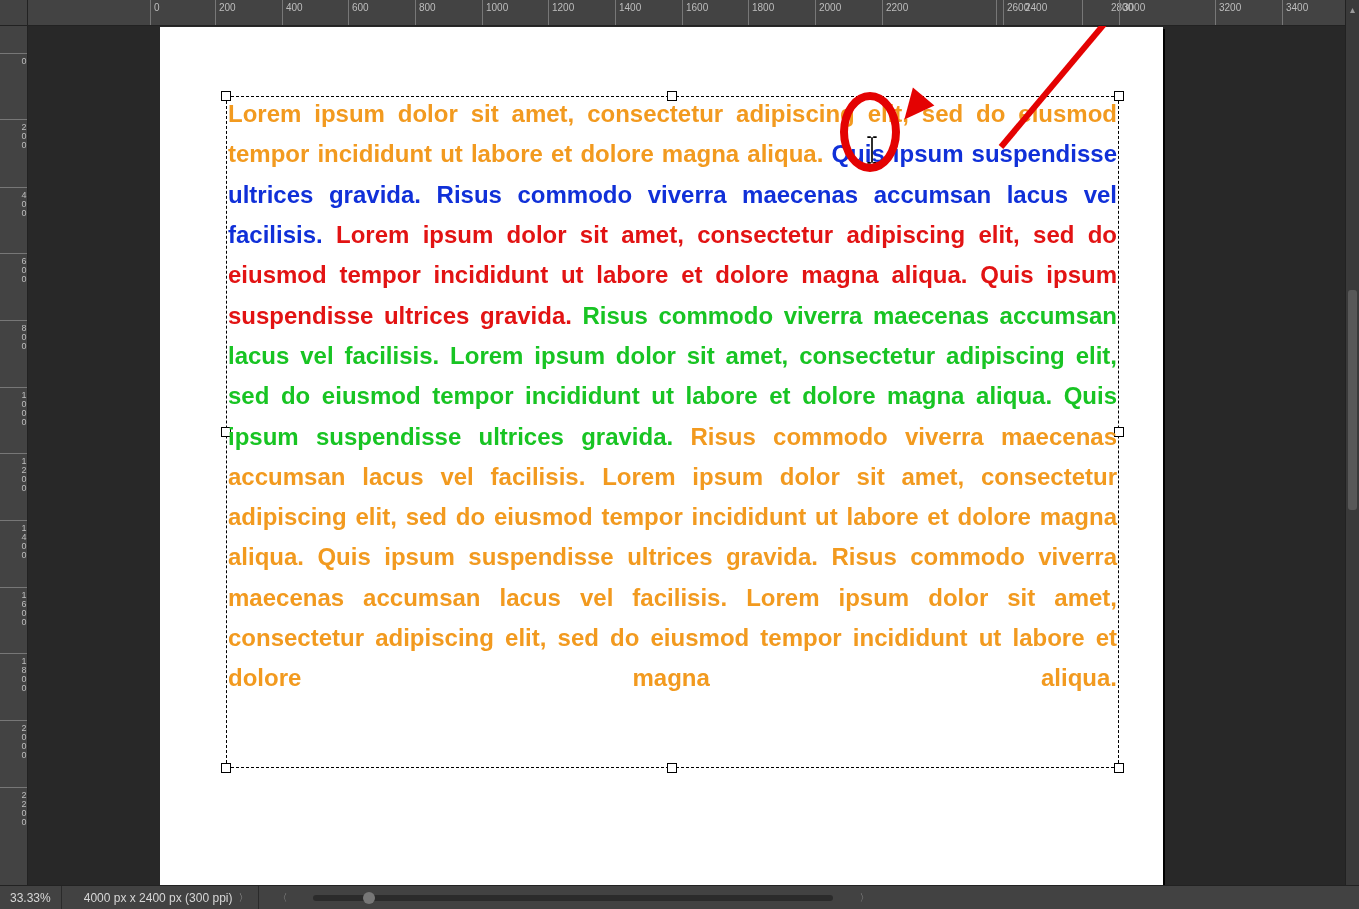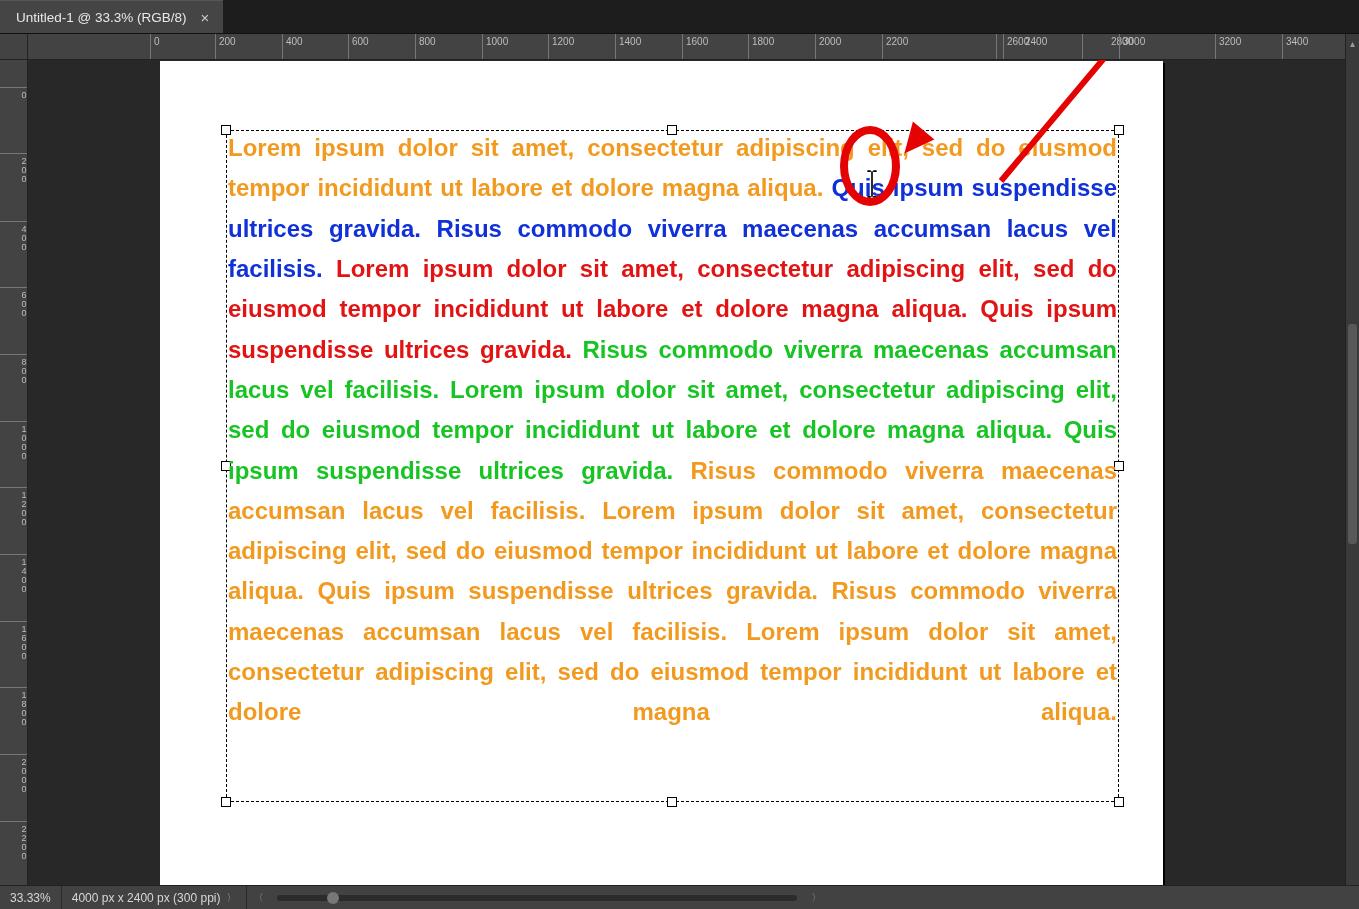--- a/index.html
+++ b/index.html
@@ -45,38 +45,32 @@
 
   
   .text-caret { position:absolute; width:16px; height:30px; display:flex; align-items:center; justify-content:center; pointer-events:none; }
   .text-caret svg { width:16px; height:28px; }
   
   .anno-circle { position:absolute; width:60px; height:80px; border:8px solid #e40202; border-radius:50%; pointer-events:none; }
   .anno-arrow-head { position:absolute; width:0; height:0; border-left:14px solid transparent; border-right:14px solid transparent; border-top:30px solid #e40202; transform:rotate(40deg); pointer-events:none; }
   .anno-arrow-shaft { position:absolute; width:6px; height:200px; background:#e40202; transform-origin:bottom center; transform:rotate(40deg); pointer-events:none; }
 
   
-  .statusbar { height:24px; background:#424242; display:flex; align-items:center; color:#d7d7d7; font-size:12px; border-top:1px solid #222; }
+  .statusbar { height:24px; background:#424242; display:flex; align-items:center; color:#d7d7d7; font-size:12px; border-top:1px solid #222;gap:12px; }
   .statusbar .cell { padding:0 10px; height:100%; display:flex; align-items:center; border-right:1px solid #2a2a2a; gap:6px; }
   .statusbar .chev { font-size:10px; color:#aaa; }
   .statusbar .range-track { position:relative; width:520px; height:6px; background:#2b2b2b; border-radius:3px; margin:0 8px; }
   .statusbar .range-thumb { position:absolute; left:50px; top:-3px; width:12px; height:12px; background:#777; border-radius:50%; }
   .statusbar .scroll-arrow { color:#999; font-size:10px; padding:0 6px; }
 </style>
 </head>
 <body>
 
 <div class="app">
 
-  <div class="tabbar">
-    <div class="tab">
-      <span>Untitled-1 @ 33.3% (RGB/8)</span>
-      <span class="close">×</span>
-    </div>
-  </div>
 
   <div class="workarea">
     <div class="ruler-corner"></div>
 
     <div class="ruler-h" id="ruler-h">
         <div class="tick" style="left: 122px;">0</div>
         <div class="tick" style="left: 187px;">200</div>
         <div class="tick" style="left: 254px;">400</div>
         <div class="tick" style="left: 320px;">600</div>
         <div class="tick" style="left: 387px;">800</div>

